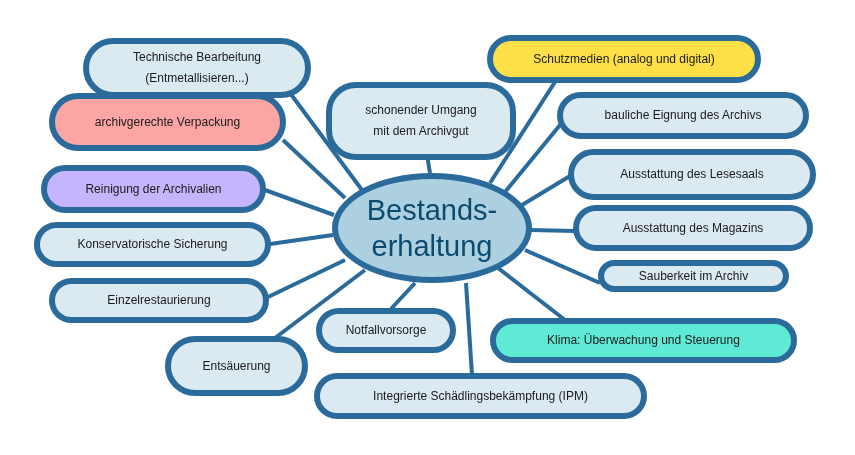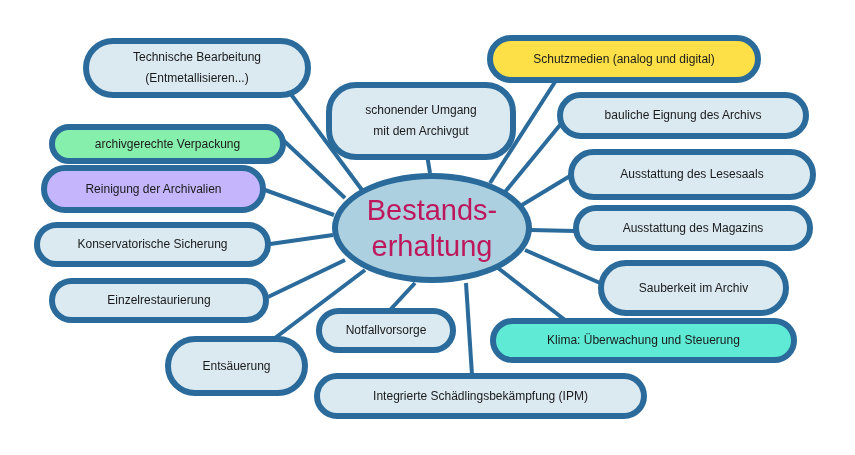--- a/index.html
+++ b/index.html
@@ -6,21 +6,21 @@
   body { width:855px; height:455px; position:relative; overflow:hidden;
          font-family:"Liberation Sans", sans-serif; }
   #diagram { position:absolute; left:0; top:0; width:855px; height:455px; }
   .node { position:absolute; box-sizing:border-box; background:#dbe9f1;
           border:6px solid #2a6b9c; border-radius:30px; display:flex;
           align-items:center; justify-content:center; text-align:center;
           color:#1a1a1a; font-size:12px; line-height:21px; white-space:pre-line; }
   .center { position:absolute; box-sizing:border-box; background:#acd0e0;
             border:6px solid #2a6b9c; border-radius:50%; display:flex;
             align-items:center; justify-content:center; text-align:center;
-            color:#be185d; font-size:29px; line-height:36px; white-space:pre-line; }
+            color:#0c4a6e; font-size:29px; line-height:36px; white-space:pre-line; }
 </style>
 </head>
 <body>
 
 <div id="diagram">
   <svg id="connector-layer" width="855" height="455" style="position:absolute;left:0;top:0;">
       <line x1="362" y1="190" x2="290" y2="93" stroke="#2a6b9c" stroke-width="4"></line>
       <line x1="430" y1="173" x2="425" y2="143" stroke="#2a6b9c" stroke-width="4"></line>
       <line x1="345" y1="198" x2="283" y2="140" stroke="#2a6b9c" stroke-width="4"></line>
       <line x1="334" y1="215" x2="265" y2="190" stroke="#2a6b9c" stroke-width="4"></line>
@@ -34,29 +34,29 @@
       <line x1="522" y1="205" x2="570" y2="176" stroke="#2a6b9c" stroke-width="4"></line>
       <line x1="530" y1="230" x2="575" y2="231" stroke="#2a6b9c" stroke-width="4"></line>
       <line x1="525" y1="250" x2="600" y2="283" stroke="#2a6b9c" stroke-width="4"></line>
       <line x1="498" y1="268" x2="565" y2="320" stroke="#2a6b9c" stroke-width="4"></line>
     </svg>
   <div id="node-layer">
       <div class="node" style="left: 83px; top: 38px; width: 228px; height: 60px; background: rgb(219, 233, 241); border-color: rgb(42, 107, 156);">Technische Bearbeitung
 (Entmetallisieren...)</div>
       <div class="node" style="left: 326px; top: 82px; width: 190px; height: 78px; background: rgb(219, 233, 241); border-color: rgb(42, 107, 156);">schonender Umgang
 mit dem Archivgut</div>
-      <div class="node" style="left: 49px; top: 124px; width: 237px; height: 40px; background: #86efac; border-color: rgb(42, 107, 156);">archivgerechte Verpackung</div>
+      <div class="node" style="left: 49px; top: 93px; width: 237px; height: 58px; background: #fca5a5; border-color: rgb(42, 107, 156);">archivgerechte Verpackung</div>
       <div class="node" style="left: 41px; top: 165px; width: 225px; height: 48px; background: #c4b5fd; border-color: rgb(42, 107, 156);">Reinigung der Archivalien</div>
       <div class="node" style="left: 34px; top: 222px; width: 237px; height: 45px; background: rgb(219, 233, 241); border-color: rgb(42, 107, 156);">Konservatorische Sicherung</div>
       <div class="node" style="left: 49px; top: 278px; width: 220px; height: 45px; background: rgb(219, 233, 241); border-color: rgb(42, 107, 156);">Einzelrestaurierung</div>
       <div class="node" style="left: 165px; top: 336px; width: 143px; height: 60px; background: rgb(219, 233, 241); border-color: rgb(42, 107, 156);">Entsäuerung</div>
       <div class="node" style="left: 316px; top: 308px; width: 140px; height: 45px; background: rgb(219, 233, 241); border-color: rgb(42, 107, 156);">Notfallvorsorge</div>
       <div class="node" style="left: 314px; top: 373px; width: 333px; height: 46px; background: rgb(219, 233, 241); border-color: rgb(42, 107, 156);">Integrierte Schädlingsbekämpfung  (IPM)</div>
       <div class="node" style="left: 487px; top: 35px; width: 274px; height: 48px; background: #fde047; border-color: rgb(42, 107, 156);">Schutzmedien (analog und digital)</div>
       <div class="node" style="left: 557px; top: 92px; width: 252px; height: 47px; background: rgb(219, 233, 241); border-color: rgb(42, 107, 156);">bauliche Eignung des Archivs</div>
       <div class="node" style="left: 568px; top: 149px; width: 248px; height: 51px; background: rgb(219, 233, 241); border-color: rgb(42, 107, 156);">Ausstattung des Lesesaals</div>
       <div class="node" style="left: 573px; top: 205px; width: 240px; height: 46px; background: rgb(219, 233, 241); border-color: rgb(42, 107, 156);">Ausstattung des Magazins</div>
-      <div class="node" style="left: 598px; top: 260px; width: 191px; height: 56px; background: rgb(219, 233, 241); border-color: rgb(42, 107, 156);">Sauberkeit im Archiv</div>
+      <div class="node" style="left: 598px; top: 260px; width: 191px; height: 32px; background: rgb(219, 233, 241); border-color: rgb(42, 107, 156);">Sauberkeit im Archiv</div>
       <div class="node" style="left: 490px; top: 318px; width: 307px; height: 45px; background: #5eead4; border-color: rgb(42, 107, 156);">Klima: Überwachung und Steuerung</div>
     </div>
   <div id="center-node" class="center" style="left: 332px; top: 173px; width: 200px; height: 110px;">Bestands-
 erhaltung</div>
 </div>
 
 </body></html>

